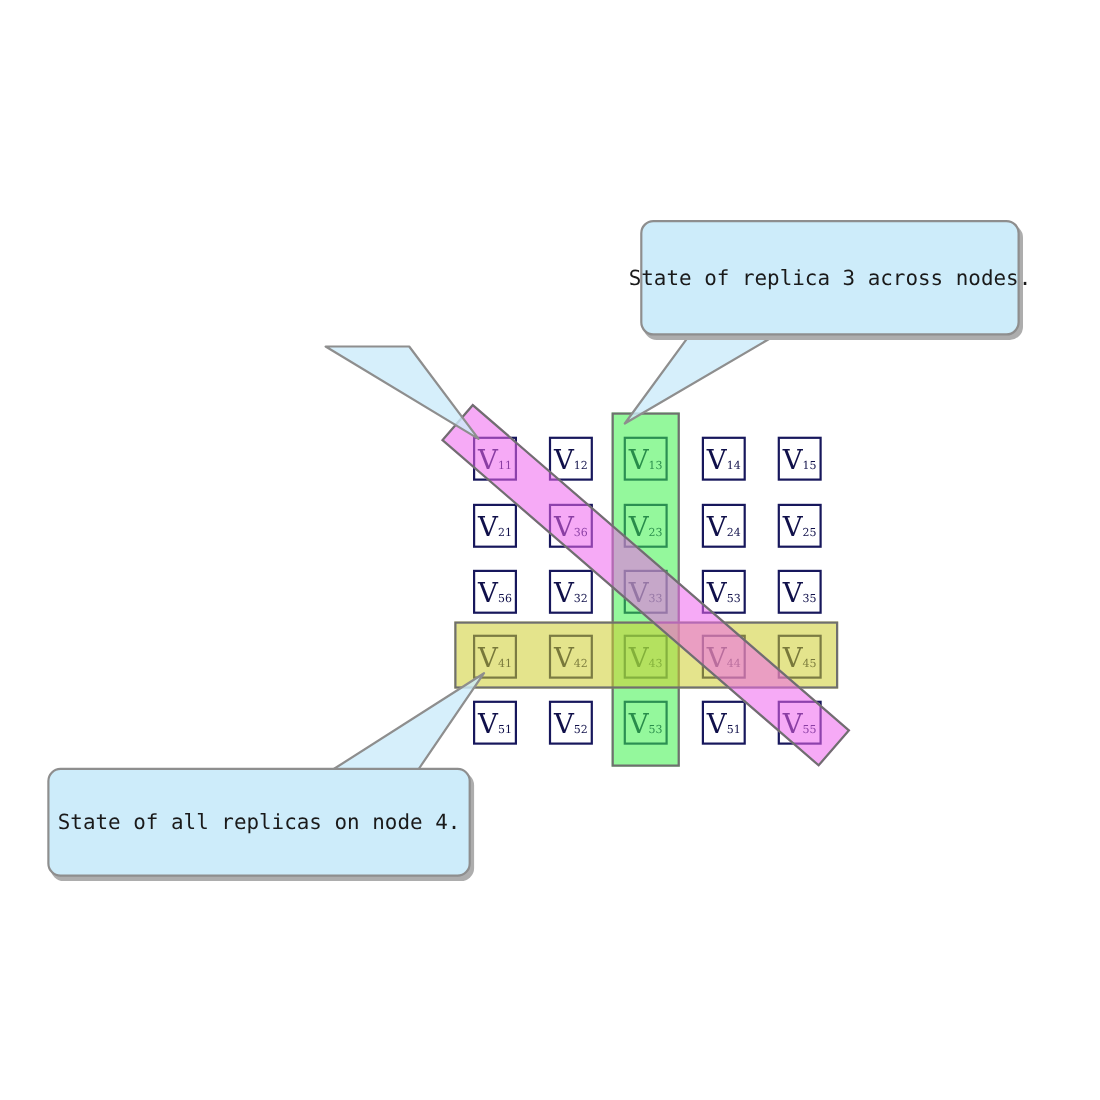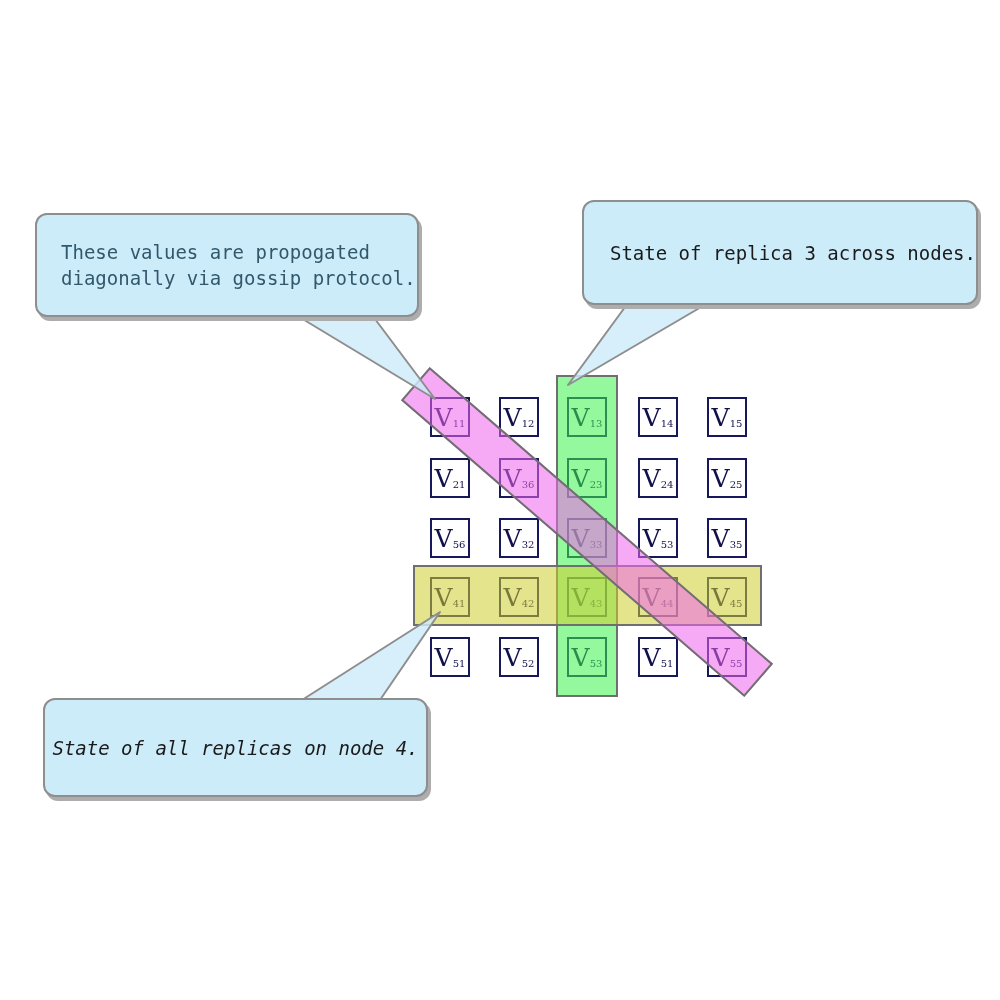--- a/index.html
+++ b/index.html
@@ -25,22 +25,22 @@
   .tails{position:absolute;left:0;top:0;width:1000px;height:1000px;z-index:5;pointer-events:none;}
   .tails polygon{fill:rgba(205,236,250,0.82);stroke:#8e8e8e;stroke-width:2;stroke-linejoin:round;}
 
   
   .callout{position:absolute;box-sizing:border-box;background:#cdecfa;
            border:2px solid #8e8e8e;border-radius:12px;z-index:6;
            box-shadow:3px 4px 0 #adadad;
            display:flex;flex-direction:column;justify-content:center;
            font-size:19px;line-height:26px;color:#1a1a1a;}
   .callout-1{left:35px;top:213px;width:384px;height:104px;padding-left:24px;color:#31596b;}
-  .callout-2{left:582px;top:200px;width:396px;height:105px;align-items:flex-end;}
-  .callout-3{left:43px;top:698px;width:385px;height:99px;align-items:center;font-style:italic;}
+  .callout-2{left:582px;top:200px;width:345px;height:105px;align-items:center;}
+  .callout-3{left:43px;top:698px;width:385px;height:99px;align-items:center;}
   .line{white-space:pre;}
 </style>
 </head>
 <body>
 
 <div class="canvas">
 
   <div id="grid">
       <div class="cell" style="left: 430px; top: 397px;">
         <span class="sym">V</span>
@@ -147,24 +147,20 @@
   <div class="band band-green" style="background: rgba(60, 242, 75, 0.55);"></div>
   <div class="band band-yellow" style="background: rgba(205, 205, 45, 0.55);"></div>
   <div class="band band-pink" style="background: rgba(238, 100, 238, 0.55);"></div>
 
   <svg class="tails" viewBox="0 0 1000 1000">
     <polygon points="296,315 372,315 435,399"></polygon>
     <polygon points="628,303 708,303 568,385"></polygon>
     <polygon points="302,700 380,700 440,612"></polygon>
   </svg>
 
-  <div class="callout callout-1">
-    <div class="line">These values are propogated</div>
-    <div class="line">diagonally via gossip protocol.</div>
-  </div>
 
   <div class="callout callout-2">
     <div class="line">State of replica 3 across nodes.</div>
   </div>
 
   <div class="callout callout-3">
     <div class="line">State of all replicas on node 4.</div>
   </div>
 
 </div>

